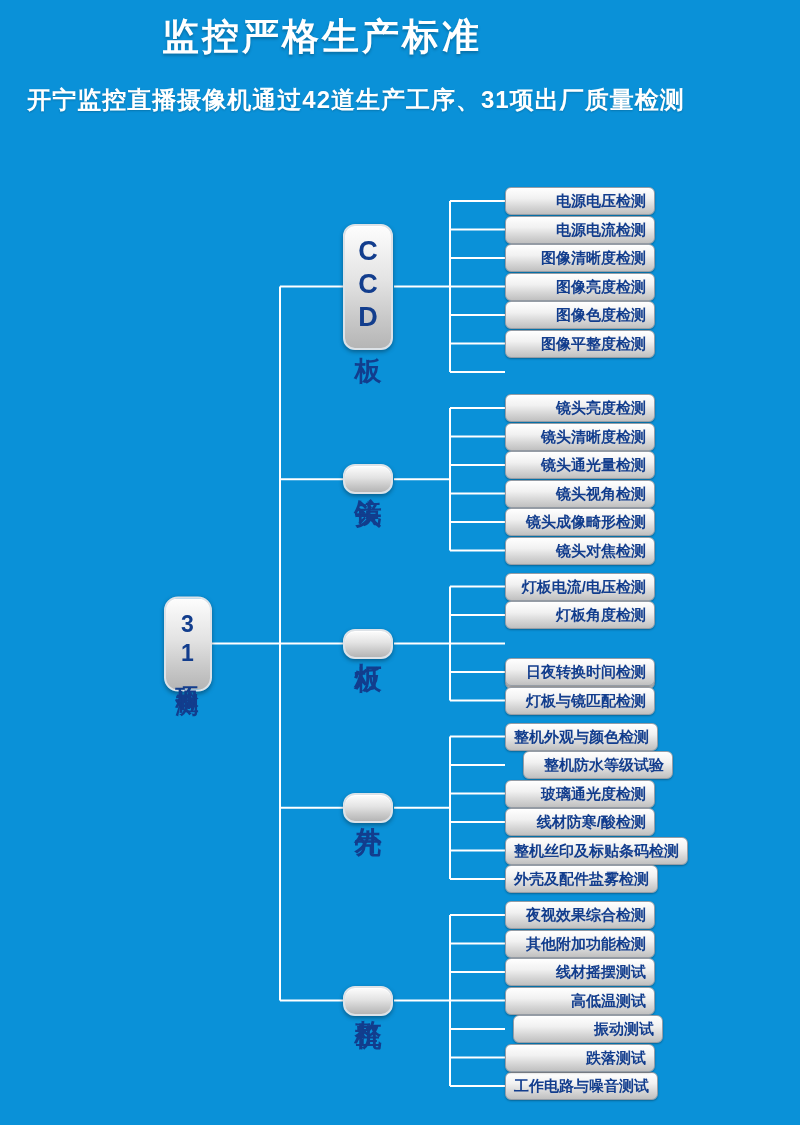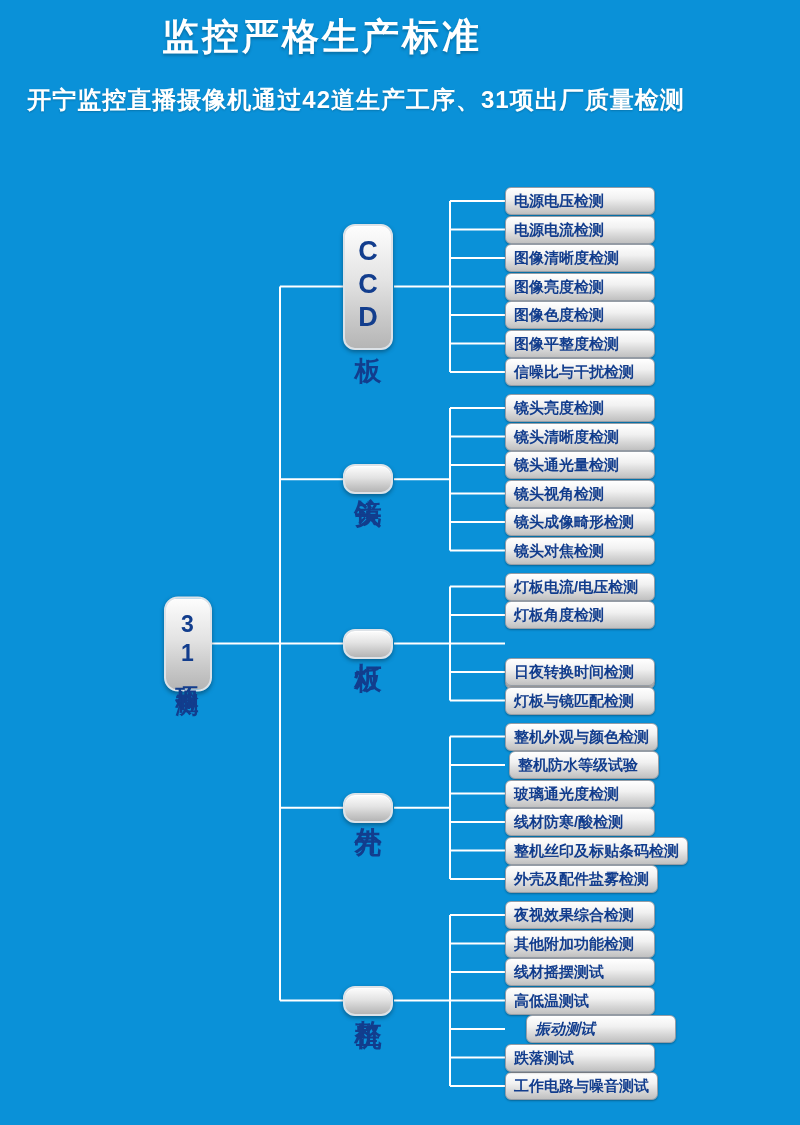--- a/index.html
+++ b/index.html
@@ -24,21 +24,21 @@
   .leaf{
     position:absolute;
     height:26px;line-height:26px;
     min-width:132px;
     padding:0 8px;
     white-space:nowrap;
     background:linear-gradient(180deg,#ffffff 0%,#f1f1f1 40%,#d6d6d6 72%,#c0c0c0 100%);
     border:1px solid #969da6;
     border-radius:6px;
     box-shadow:0 1px 2px rgba(0,0,0,0.3), inset 0 1px 0 #ffffff;
-    color:#123d8d;font-weight:bold;font-size:15px;
+    color:#123d8d;font-weight:bold;font-size:15px;text-align:right;
   }
   .pill{
     position:absolute;
     display:flex;align-items:center;justify-content:center;
     background:linear-gradient(180deg,#fdfdfd 0%,#e3e3e3 45%,#c9c9c9 75%,#b5b5b5 100%);
     border:2px solid #dde2e7;
     border-radius:12px;
     box-shadow:0 2px 4px rgba(0,0,0,0.35), inset 0 1px 0 #ffffff;
     color:#123d8d;font-weight:bold;
     transform:translateY(-50%);
@@ -107,21 +107,20 @@
       <line x1="280" y1="1000.5" x2="343" y2="1000.5" stroke="#ffffff" stroke-width="2"></line>
       <line x1="280" y1="286.5" x2="280" y2="1000.5" stroke="#ffffff" stroke-width="2"></line>
       <line x1="212" y1="643.5" x2="280" y2="643.5" stroke="#ffffff" stroke-width="2"></line>
     </svg>
 <div class="leaf" style="left: 505px; top: 187px;">电源电压检测</div>
     <div class="leaf" style="left: 505px; top: 215.5px;">电源电流检测</div>
     <div class="leaf" style="left: 505px; top: 244px;">图像清晰度检测</div>
     <div class="leaf" style="left: 505px; top: 272.5px;">图像亮度检测</div>
     <div class="leaf" style="left: 505px; top: 301px;">图像色度检测</div>
     <div class="leaf" style="left: 505px; top: 329.5px;">图像平整度检测</div>
-    <div class="leaf" style="left: 505px; top: 358px;">信噪比与干扰检测</div>
     <div class="pill cat" style="top: 286.5px;">
       <span class="vtext">CCD板</span>
     </div>
     <div class="leaf" style="left: 505px; top: 394px;">镜头亮度检测</div>
     <div class="leaf" style="left: 505px; top: 422.5px;">镜头清晰度检测</div>
     <div class="leaf" style="left: 505px; top: 451px;">镜头通光量检测</div>
     <div class="leaf" style="left: 505px; top: 479.5px;">镜头视角检测</div>
     <div class="leaf" style="left: 505px; top: 508px;">镜头成像畸形检测</div>
     <div class="leaf" style="left: 505px; top: 536.5px;">镜头对焦检测</div>
     <div class="pill cat" style="top: 479.25px;">
@@ -129,33 +128,33 @@
     </div>
     <div class="leaf" style="left: 505px; top: 572.5px;">灯板电流/电压检测</div>
     <div class="leaf" style="left: 505px; top: 601px;">灯板角度检测</div>
     <div class="leaf" style="left: 505px; top: 661px; padding-left: 8px;">夜视距离检测</div>
     <div class="leaf" style="left: 505px; top: 658px;">日夜转换时间检测</div>
     <div class="leaf" style="left: 505px; top: 686.5px;">灯板与镜匹配检测</div>
     <div class="pill cat" style="top: 643.5px;">
       <span class="vtext">灯板</span>
     </div>
     <div class="leaf" style="left: 505px; top: 722.5px;">整机外观与颜色检测</div>
-    <div class="leaf" style="left: 509px; top: 751px;">整机防水等级试验</div>
+    <div class="leaf" style="left: 523px; top: 751px;">整机防水等级试验</div>
     <div class="leaf" style="left: 505px; top: 779.5px;">玻璃通光度检测</div>
     <div class="leaf" style="left: 505px; top: 808px;">线材防寒/酸检测</div>
     <div class="leaf" style="left: 505px; top: 836.5px;">整机丝印及标贴条码检测</div>
     <div class="leaf" style="left: 505px; top: 865px;">外壳及配件盐雾检测</div>
     <div class="pill cat" style="top: 807.75px;">
       <span class="vtext">外壳</span>
     </div>
     <div class="leaf" style="left: 505px; top: 901px;">夜视效果综合检测</div>
     <div class="leaf" style="left: 505px; top: 929.5px;">其他附加功能检测</div>
     <div class="leaf" style="left: 505px; top: 958px;">线材摇摆测试</div>
     <div class="leaf" style="left: 505px; top: 986.5px;">高低温测试</div>
-    <div class="leaf" style="left: 526px; top: 1015px; font-style: italic;">振动测试</div>
+    <div class="leaf" style="left: 513px; top: 1015px;">振动测试</div>
     <div class="leaf" style="left: 505px; top: 1072px;">工作电路与噪音测试</div>
     <div class="leaf" style="left: 505px; top: 1043.5px;">跌落测试</div>
     <div class="pill cat" style="top: 1000.5px;">
       <span class="vtext">整机</span>
     </div>
     <div class="pill root" style="top: 643.5px;">
       <span class="vtext">31项检测</span>
     </div>
   </div>
 

